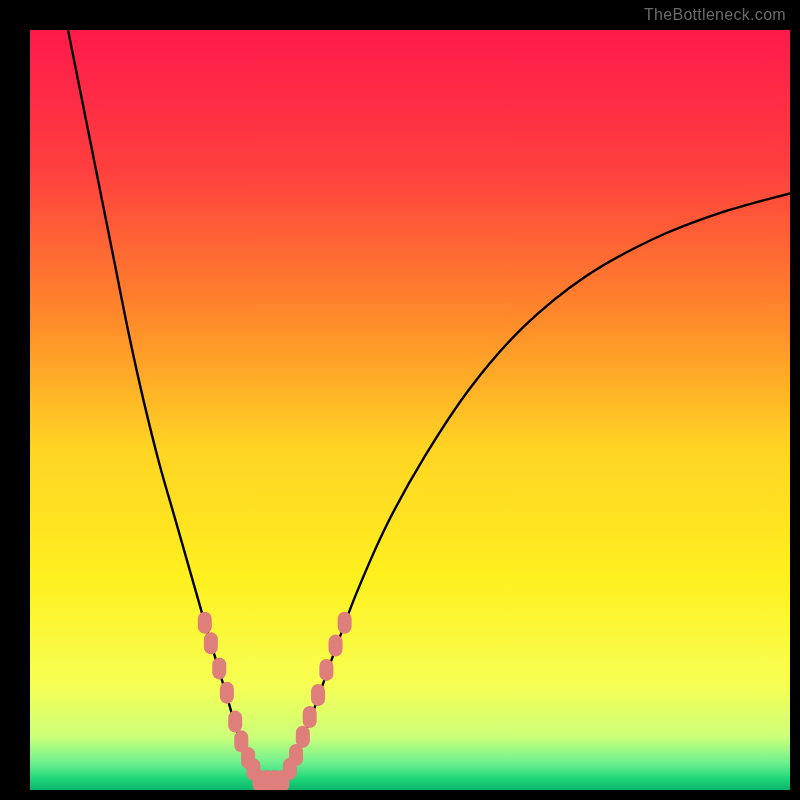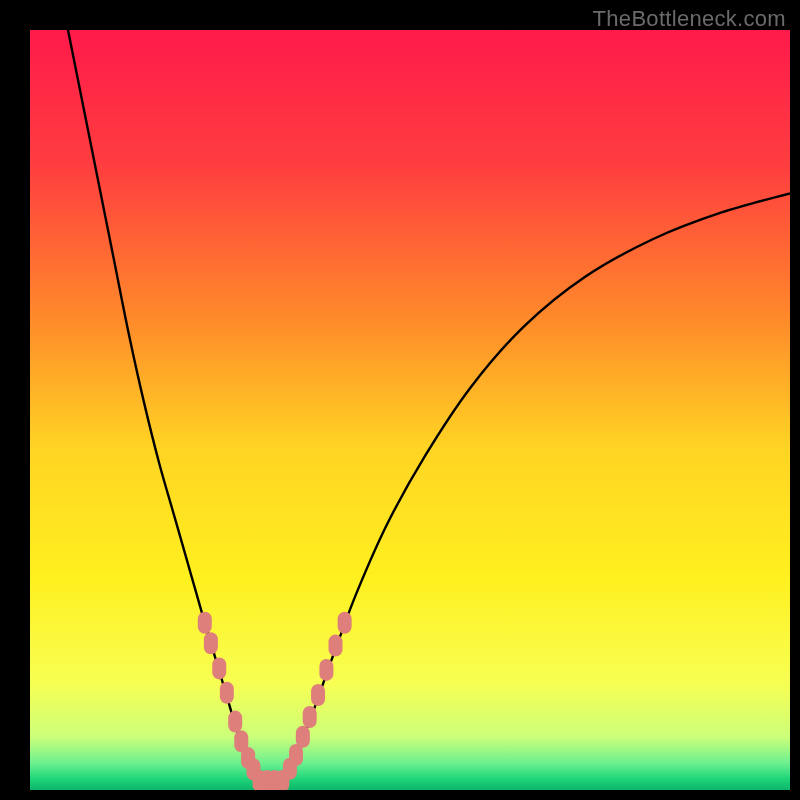--- a/index.html
+++ b/index.html
@@ -15,21 +15,21 @@
     position: relative;
     width: 800px;
     height: 800px;
     background: #000;
   }
   .watermark {
     position: absolute;
     top: 6px;
     right: 14px;
     color: #6a6a6a;
-    font-size: 22px;
+    font-size: 16px;
     font-weight: 500;
     letter-spacing: 0.3px;
     user-select: none;
   }
   .plot {
     position: absolute;
     left: 30px;
     top: 30px;
     width: 760px;
     height: 760px;

